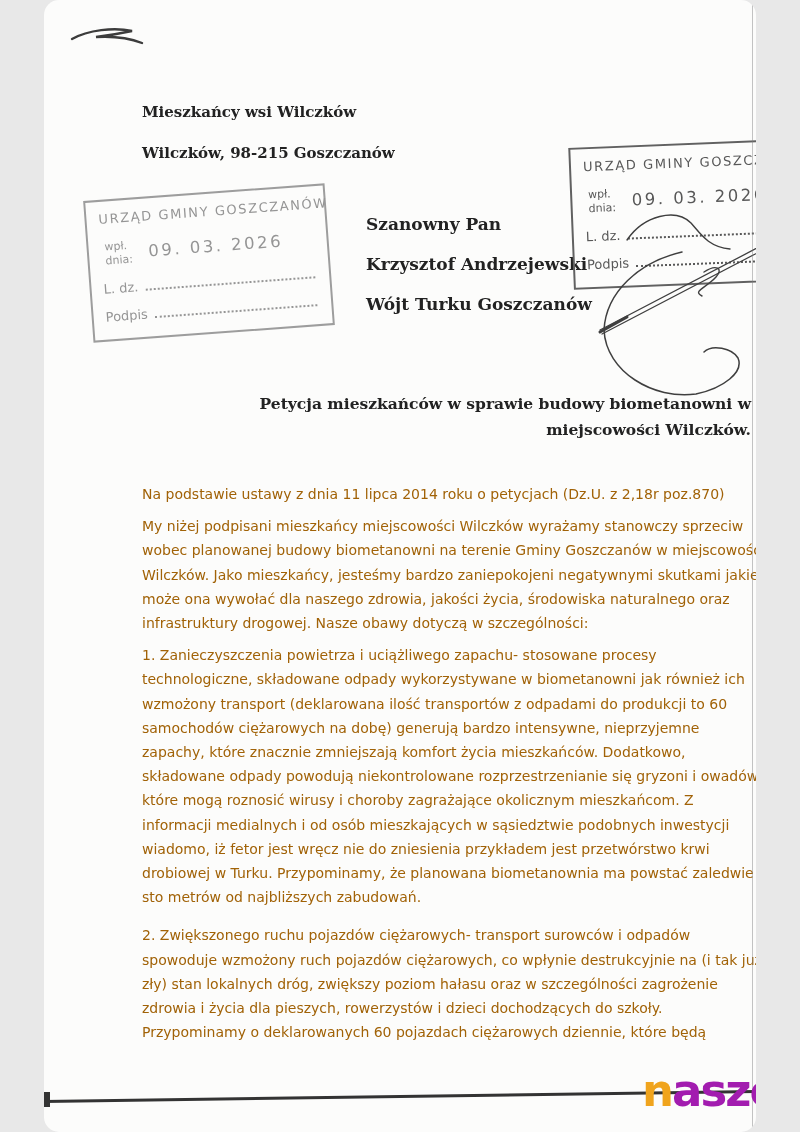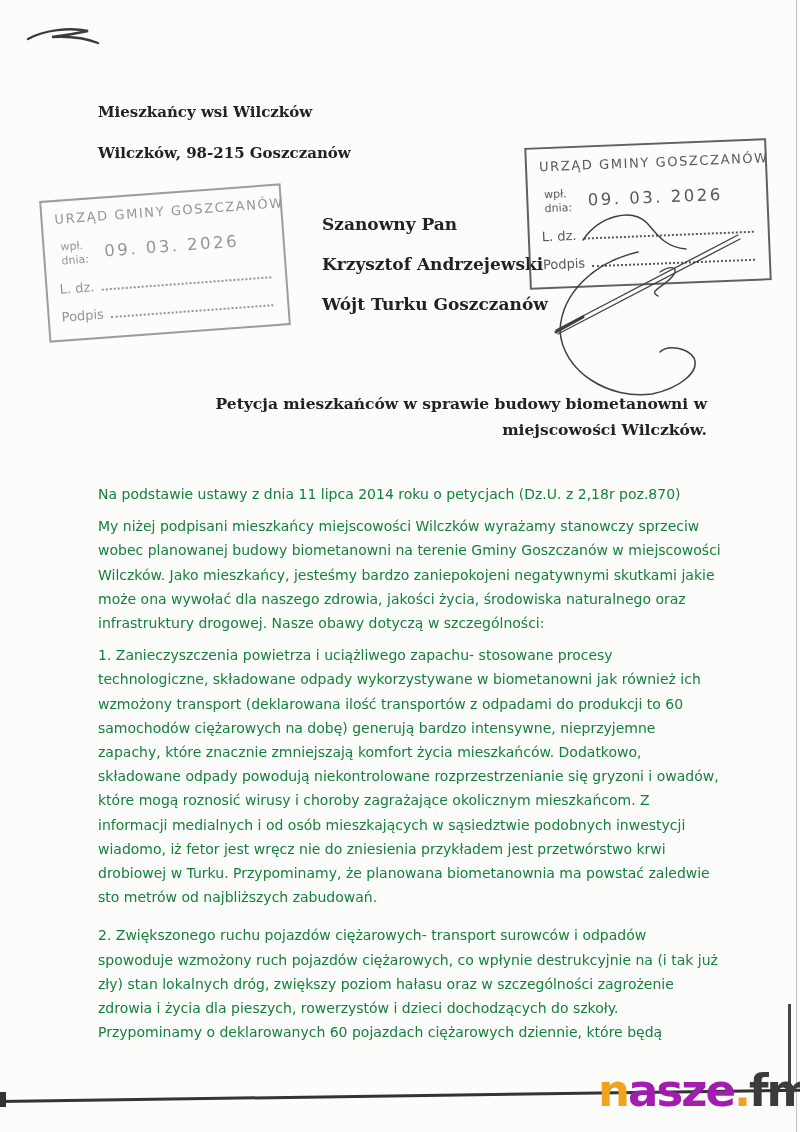--- a/index.html
+++ b/index.html
@@ -1,29 +1,29 @@
 <!DOCTYPE html>
 <html><head>
 <meta charset="utf-8">
 <style>
   html,body { margin:0; padding:0; background:#e8e8e8; }
   .page {
-    position:relative; width:800px; height:1132px; margin:0 auto;
+    position:relative; width:712px; height:1132px; margin:0 auto;
     background:#fcfcfb; overflow:hidden;
-    font-family:"DejaVu Sans", sans-serif; color:#2f2f2f;
+    font-family:"DejaVu Sans", sans-serif; color:#2f2f2f;border-radius:15px;
   }
   
   .serif-bold { font-family:"DejaVu Serif", serif; font-weight:bold; color:#222; }
   .sender { position:absolute; left:98px; top:92px; font-size:15px; line-height:41px; }
   .dateline { position:absolute; left:444px; top:92px; font-size:15px; }
   .recipient { position:absolute; left:322px; top:204px; font-size:17px; line-height:40px; }
   .subject { position:absolute; left:101px; top:391px; width:606px; font-size:15.5px; line-height:26px;text-align:right; }
   
   .body-flow { position:absolute; left:98px; top:482px; width:624px;
-    font-size:14px; line-height:24.2px; color:#15803d; }
+    font-size:14px; line-height:24.2px; color:#a16207; }
   .body-flow p { margin:0 0 8px 0; }
   .body-flow p.last-gap { margin-bottom:14px; }
   
   .stamp { position:absolute; width:242px; height:142px; box-sizing:border-box;
     border:2px solid; padding:10px 12px 8px; background:transparent; }
   .stamp-left  { left:44px;  top:192px; color:#959595; border-color:#9d9d9d; transform:rotate(-4.2deg); }
   .stamp-right { left:527px; top:143px; color:#585858; border-color:#616161; transform:rotate(-2.3deg); }
   .stamp-title { text-align:center; font-size:13px; letter-spacing:1.6px; white-space:nowrap; }
   .stamp-date-row { display:flex; align-items:center; gap:16px; margin:14px 0 0 4px; }
   .wpl-label { font-size:11px; line-height:1.25; }

